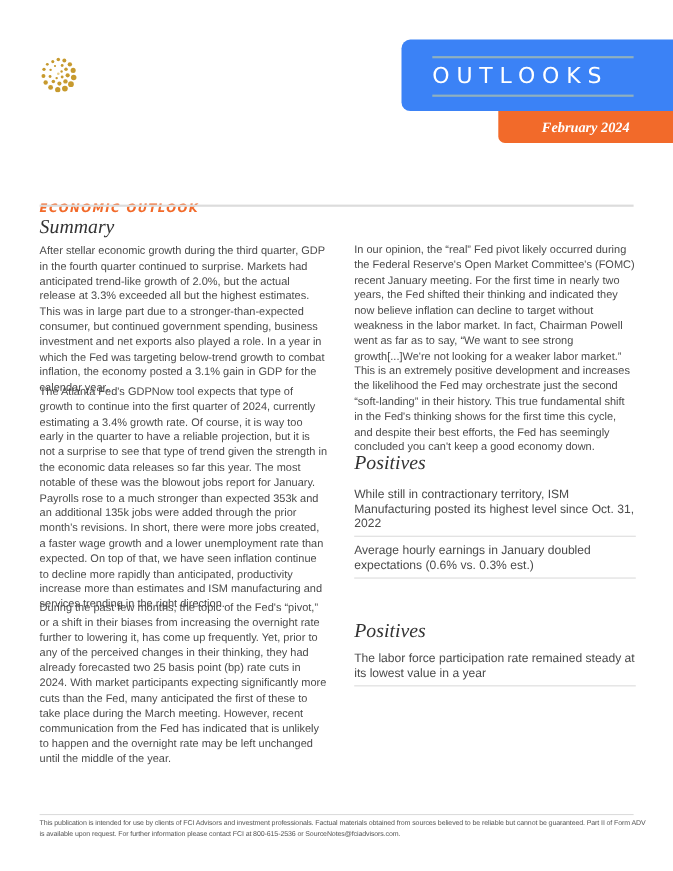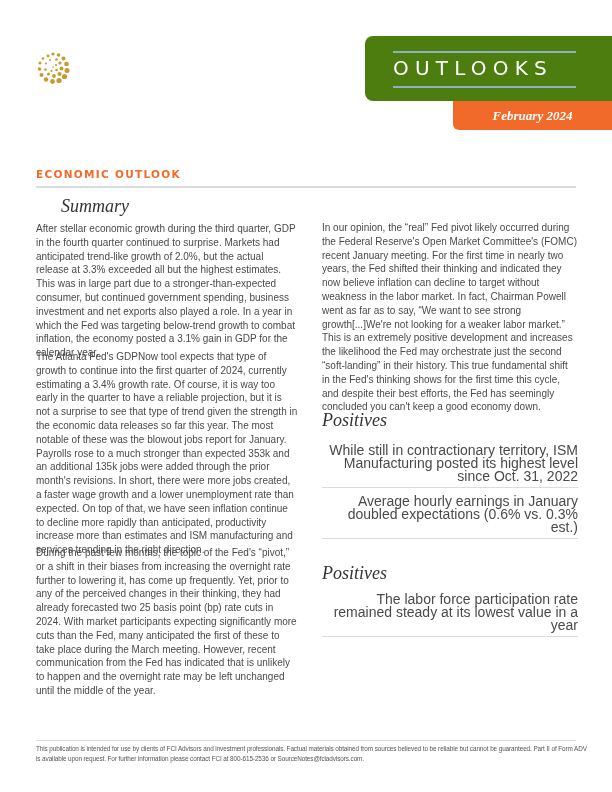--- a/index.html
+++ b/index.html
@@ -6,42 +6,42 @@
     html, body { width: 612px; height: 792px; background: #ffffff; overflow: hidden; }
     body { position: relative; font-family: "Liberation Sans", sans-serif; color: #444; }
 
     .logo { position: absolute; left: 36px; top: 50px; display: flex; align-items: center; }
     .logo-mark { width: 34px; height: 34px; margin-right: 11px; }
     .logo-text { font-family: "Liberation Serif", serif; color: #2a2e33; line-height: 1; }
     .logo-fci { font-size: 27px; font-weight: bold; letter-spacing: 0.5px; display: block; }
     .logo-adv { font-size: 16.5px; letter-spacing: 0.3px; display: block; margin-top: -1px; }
 
     .outlooks-box { position: absolute; left: 365px; top: 36px; width: 247px; height: 65px;
-      background: #4d7c0f; border-radius: 8px 0 0 8px; }
+      background: #3b82f6; border-radius: 8px 0 0 8px; }
     .outlooks-line { position: absolute; left: 28px; width: 183px; height: 1.5px; background: #8fb0bf; }
     .outlooks-title { position: absolute; left: 28px; top: 20px; width: 190px; font-family: "DejaVu Sans", sans-serif;
       font-size: 20px; color: #ffffff; letter-spacing: 6.2px; font-weight: normal; }
     .date-tab { position: absolute; left: 453px; top: 101px; width: 159px; height: 29px;
       background: #f26a2a; border-radius: 0 0 0 6px; }
     .date-text { position: absolute; left: 0; width: 100%; text-align: center; top: 7px;
       font-family: "Liberation Serif", serif; font-style: italic; font-weight: bold; font-size: 13px; color: #ffffff; }
 
-    .section-label { position: absolute; left: 36px; top: 168px; font-family: "DejaVu Sans", sans-serif;
-      font-weight: bold; font-size: 10.5px; color: #f26a2a; letter-spacing: 1.3px; }
+    .section-label { position: absolute; left: 36px; top: 184px; font-family: "DejaVu Sans", sans-serif;
+      font-weight: bold; font-size: 10.5px; color: #f26a2a; letter-spacing: 1.3px; font-style: italic; }
     .section-rule { position: absolute; left: 36px; top: 186px; width: 540px; height: 2px; background: #dcdcdc; }
 
     .heading { position: absolute; font-family: "Liberation Serif", serif; font-style: italic; font-size: 18px; color: #333; }
 
     .para { position: absolute; font-size: 10px; line-height: 13.8px; color: #4a4a4a; }
     .left-col { left: 36px; width: 262px; }
     .right-col { left: 322px; width: 256px; }
 
     .list { position: absolute; left: 322px; width: 256px; list-style: none; }
-    .list-item { font-size: 14px; line-height: 13px; color: #4a4a4a; padding: 0 0 4px 0; margin-bottom: 7px;
-      border-bottom: 1.5px solid #dcdcdc; text-align: right; }
+    .list-item { font-size: 11px; line-height: 13px; color: #4a4a4a; padding: 0 0 4px 0; margin-bottom: 7px;
+      border-bottom: 1.5px solid #dcdcdc; }
 
     .footer-rule { position: absolute; left: 36px; top: 740px; width: 540px; height: 1px; background: #dcdcdc; }
     .footer { position: absolute; left: 36px; top: 744px; width: 552px; font-size: 6.4px; line-height: 10px; color: #555; letter-spacing: -0.1px; }
   </style>
 </head>
 <body>
 
 <div class="logo">
   <svg class="logo-mark" viewBox="0 0 34 34">
     <g fill="#c79a2e">
@@ -81,21 +81,21 @@
   <div class="outlooks-title">OUTLOOKS</div>
   <div class="outlooks-line" style="top:50px;"></div>
 </div>
 <div class="date-tab">
   <div class="date-text">February 2024</div>
 </div>
 
 <div class="section-label">ECONOMIC OUTLOOK</div>
 <div class="section-rule"></div>
 
-<div class="heading" style="left:36px; top:196px;margin-left:25px;">Summary</div>
+<div class="heading" style="left:36px; top:196px;">Summary</div>
 <p class="para left-col" style="top:222px;">After stellar economic growth during the third quarter, GDP in the fourth quarter continued to surprise. Markets had anticipated trend-like growth of 2.0%, but the actual release at 3.3% exceeded all but the highest estimates. This was in large part due to a stronger-than-expected consumer, but continued government spending, business investment and net exports also played a role. In a year in which the Fed was targeting below-trend growth to combat inflation, the economy posted a 3.1% gain in GDP for the calendar year.</p>
 <p class="para left-col" style="top:350px;">The Atlanta Fed's GDPNow tool expects that type of growth to continue into the first quarter of 2024, currently estimating a 3.4% growth rate. Of course, it is way too early in the quarter to have a reliable projection, but it is not a surprise to see that type of trend given the strength in the economic data releases so far this year. The most notable of these was the blowout jobs report for January. Payrolls rose to a much stronger than expected 353k and an additional 135k jobs were added through the prior month's revisions. In short, there were more jobs created, a faster wage growth and a lower unemployment rate than expected. On top of that, we have seen inflation continue to decline more rapidly than anticipated, productivity increase more than estimates and ISM manufacturing and services trending in the right direction.</p>
 <p class="para left-col" style="top:546px;">During the past few months, the topic of the Fed's “pivot,” or a shift in their biases from increasing the overnight rate further to lowering it, has come up frequently. Yet, prior to any of the perceived changes in their thinking, they had already forecasted two 25 basis point (bp) rate cuts in 2024. With market participants expecting significantly more cuts than the Fed, many anticipated the first of these to take place during the March meeting. However, recent communication from the Fed has indicated that is unlikely to happen and the overnight rate may be left unchanged until the middle of the year.</p>
 <p class="para right-col" style="top:221px;">In our opinion, the “real” Fed pivot likely occurred during the Federal Reserve's Open Market Committee's (FOMC) recent January meeting. For the first time in nearly two years, the Fed shifted their thinking and indicated they now believe inflation can decline to target without weakness in the labor market. In fact, Chairman Powell went as far as to say, “We want to see strong growth[...]We're not looking for a weaker labor market.” This is an extremely positive development and increases the likelihood the Fed may orchestrate just the second “soft-landing” in their history. This true fundamental shift in the Fed's thinking shows for the first time this cycle, and despite their best efforts, the Fed has seemingly concluded you can't keep a good economy down.</p>
 
 <div class="heading" style="left:322px; top:410px;">Positives</div>
 <ul class="list" style="top:444px;">
   <li class="list-item">While still in contractionary territory, ISM Manufacturing posted its highest level since Oct. 31, 2022</li>
   <li class="list-item">Average hourly earnings in January doubled expectations (0.6% vs. 0.3% est.)</li>
 </ul>

